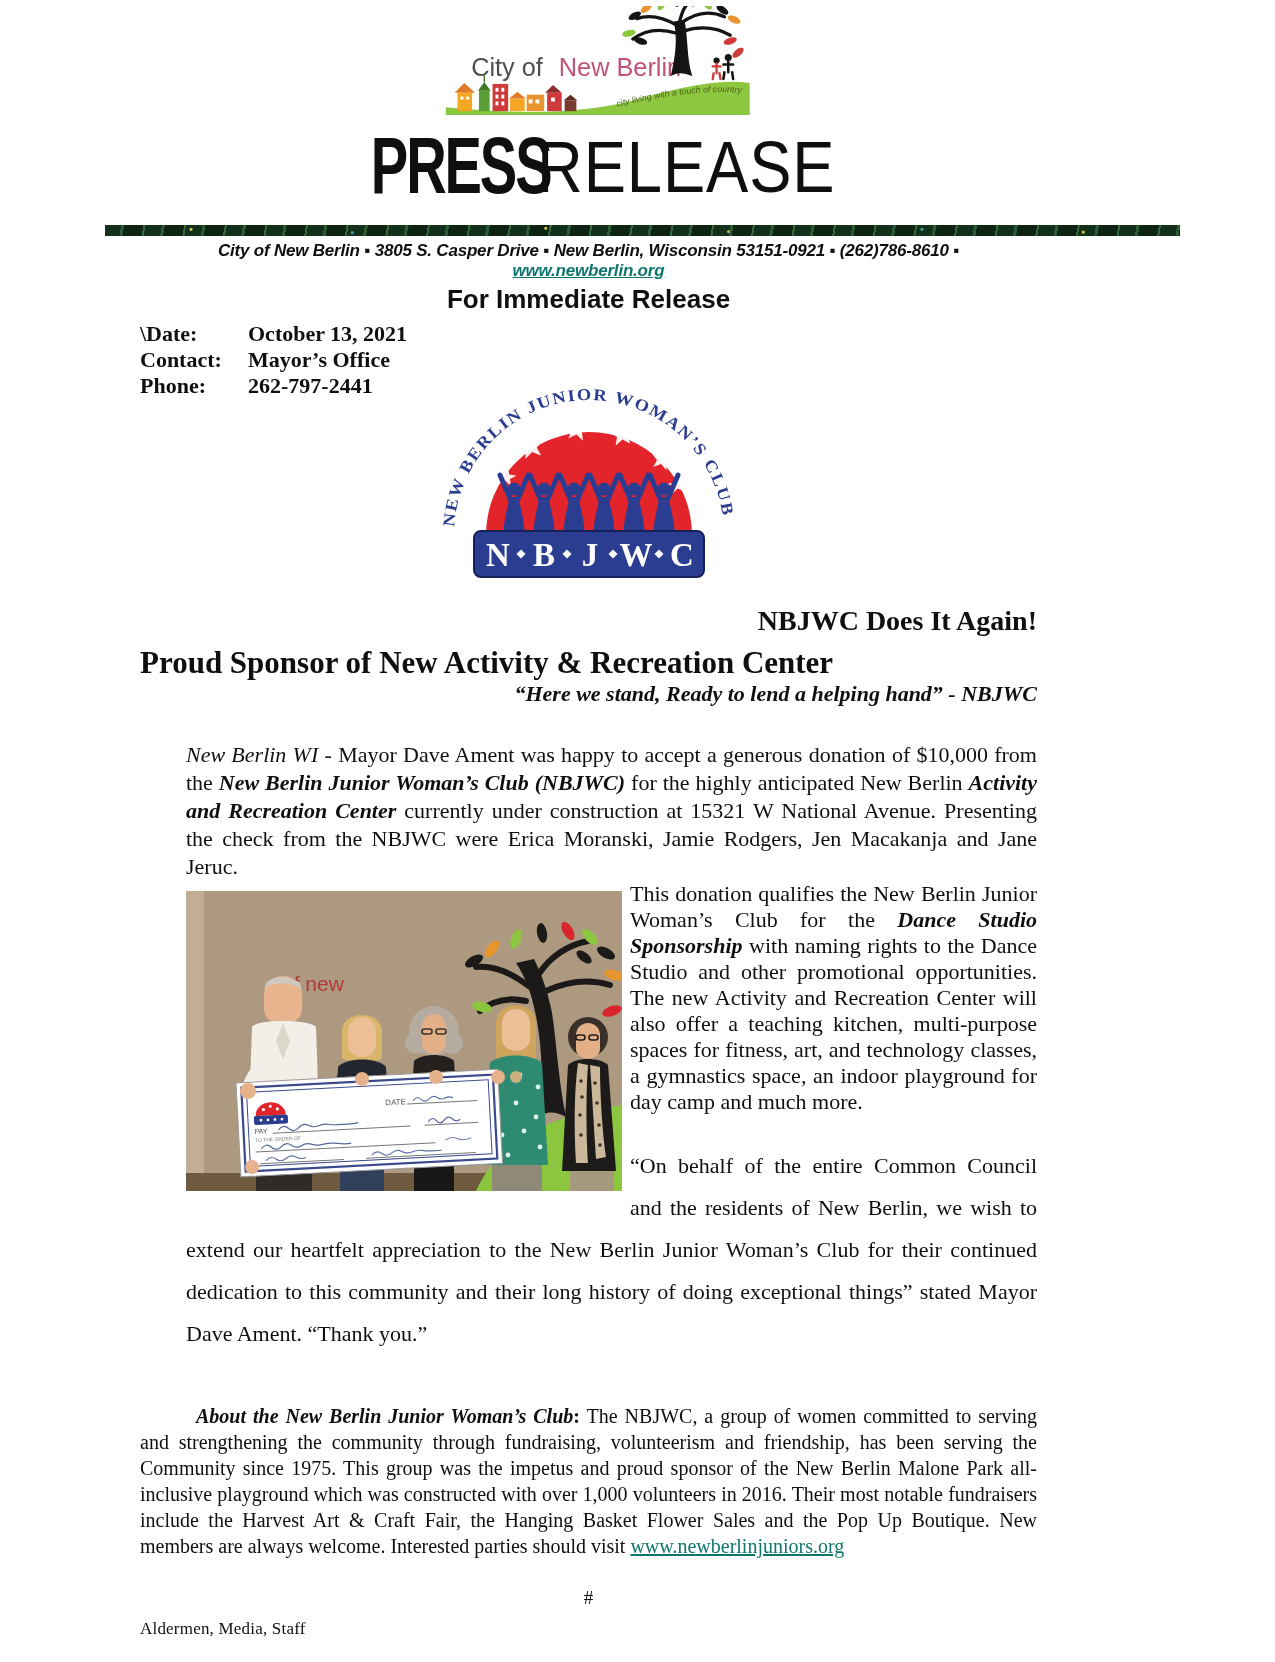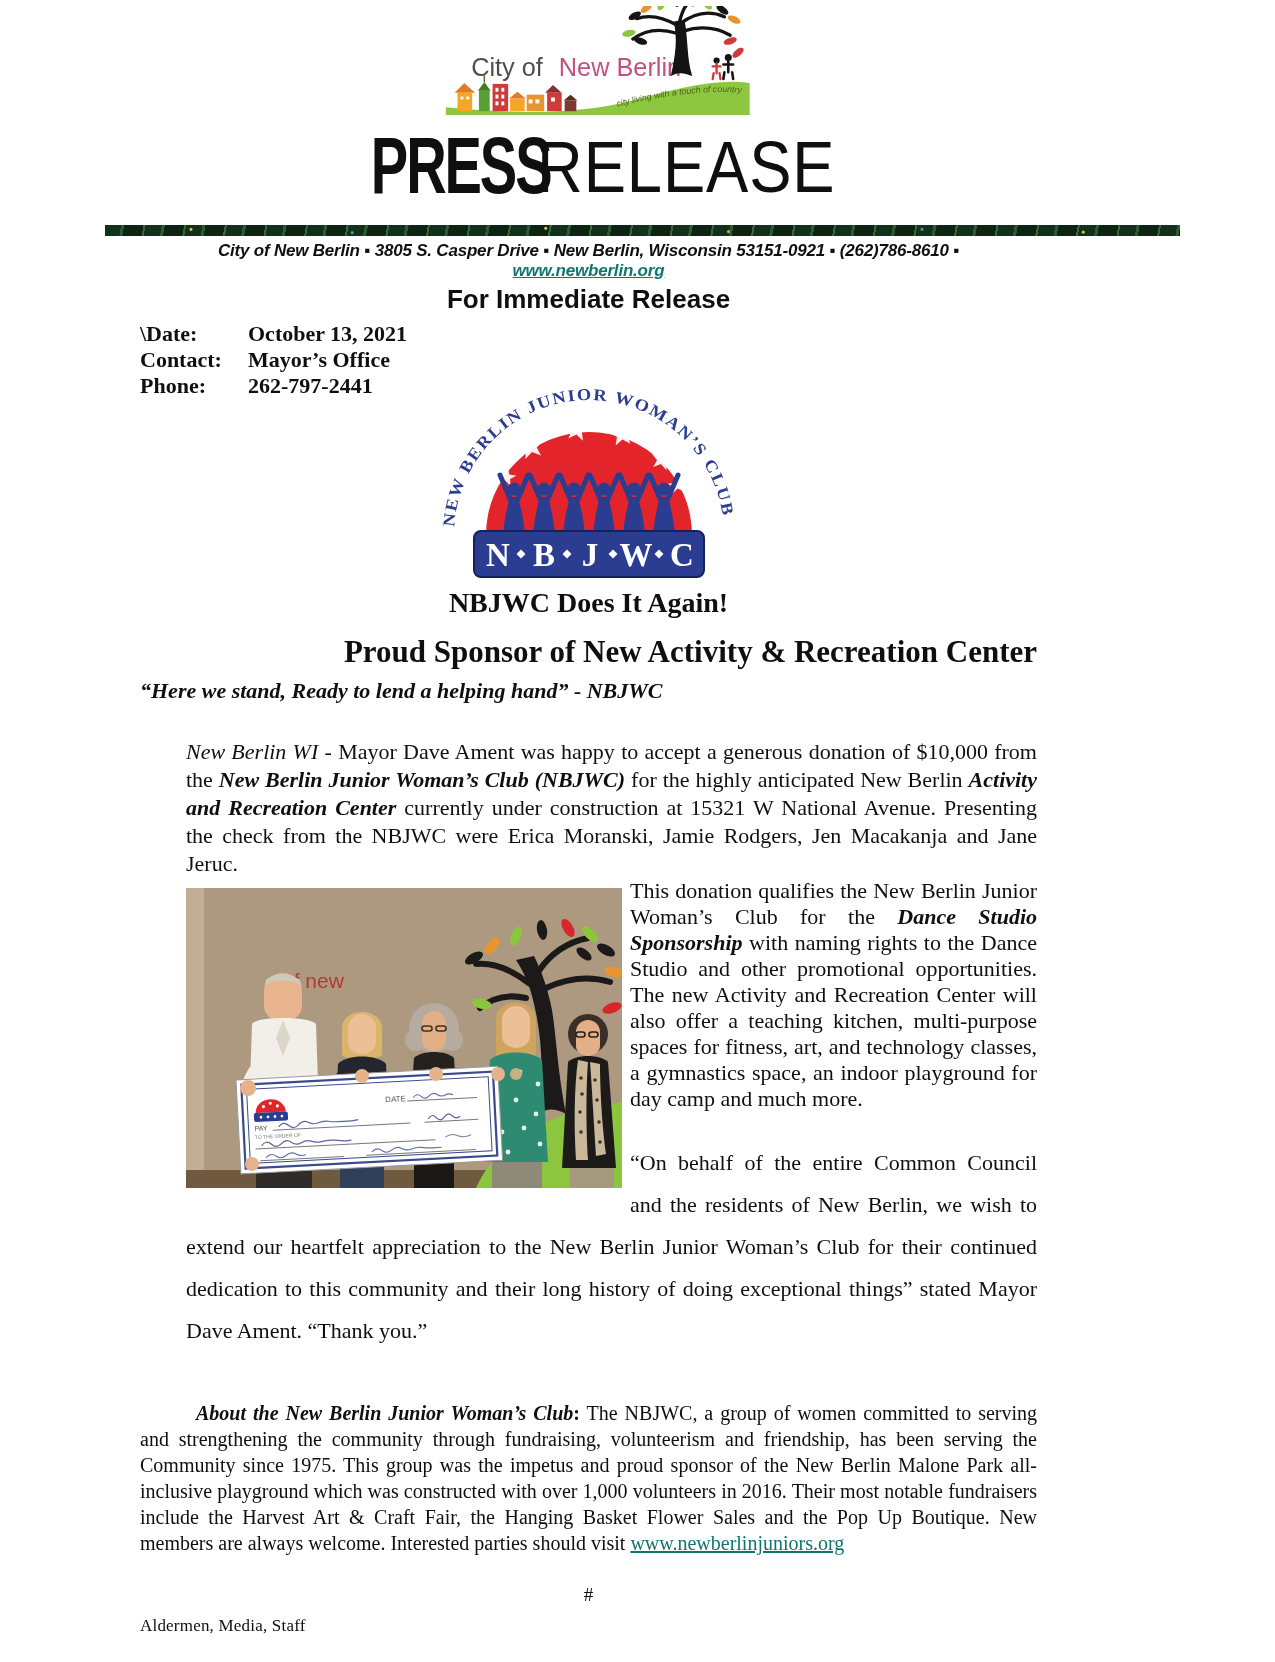--- a/index.html
+++ b/index.html
@@ -75,23 +75,23 @@
     grid-template-columns:108px auto;
     row-gap:0;
     font-weight:bold;
     font-size:22px;
     margin-top:6px;
     line-height:26px;
   }
 
   
   .club-logo-wrap{text-align:center;margin-top:-14px;}
-  .headline-1{text-align:center;font-weight:bold;font-size:28px;margin-top:2px;}
-  .headline-2{text-align:right;font-weight:bold;font-size:31px;margin-top:15px;}
-  .headline-quote{text-align:left;font-weight:bold;font-style:italic;font-size:22px;margin-top:8px;}
+  .headline-1{text-align:right;font-weight:bold;font-size:28px;margin-top:20px;}
+  .headline-2{text-align:left;font-weight:bold;font-size:31px;margin-top:8px;}
+  .headline-quote{text-align:right;font-weight:bold;font-style:italic;font-size:22px;}
 
   
   .article{margin-top:34px;font-size:22px;line-height:28px;text-align:justify;padding-left:46px;}
   .article p{margin:0;}
   .p2{line-height:26px;}
   .p3{margin-top:30px !important;line-height:42px;font-family:Liberation Serif, serif;}
   .i{font-style:italic;}
   .b{font-weight:bold;}
   .bi{font-weight:bold;font-style:italic;}
   .photo-float{

